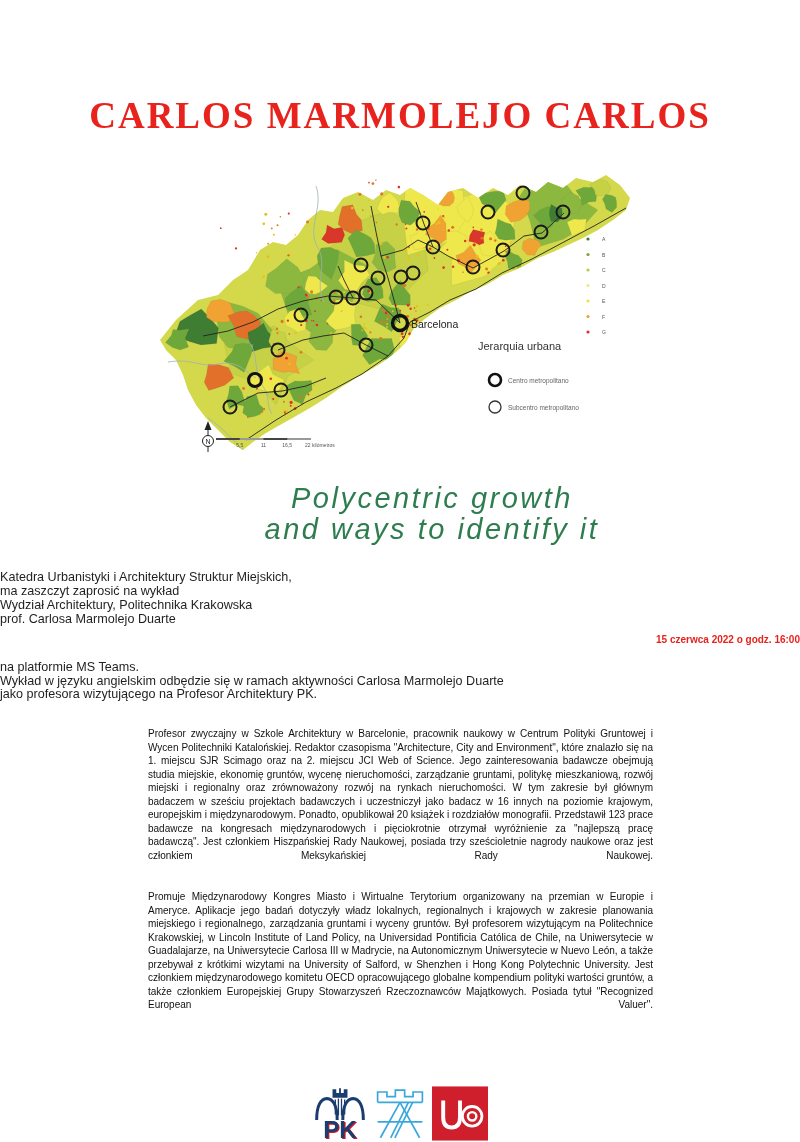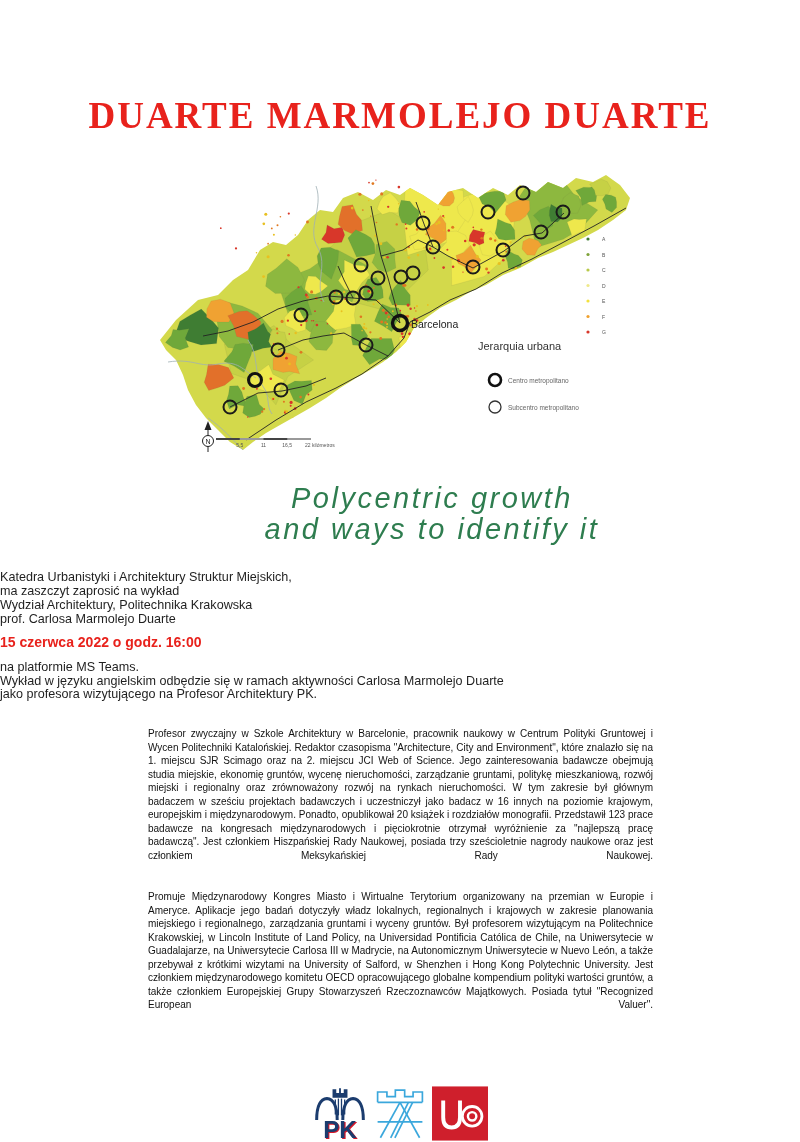--- a/index.html
+++ b/index.html
@@ -7,38 +7,38 @@
        font-family:"Liberation Sans",sans-serif;color:#1a1a1a;overflow:hidden;}
   .abs{position:absolute;}
   #title{top:94px;left:0;width:800px;text-align:center;
          font-family:"Liberation Serif",serif;font-weight:bold;
          font-size:37px;letter-spacing:2px;color:#e8221c;}
   #map-wrap{top:150px;left:148px;width:505px;height:320px;}
   #heading{top:483px;left:0;width:800px;text-align:center;font-style:italic;
            font-size:29px;line-height:31px;letter-spacing:2.5px;color:#2e7d4f;margin-left:32px;}
   #invite{top:570px;left:0;width:800px;text-align:left;
           font-size:12.6px;line-height:14px;color:#1f1f1f;}
-  #date-line{top:634px;left:0;width:672px;text-align:left;
-             font-size:14px;font-weight:bold;color:#e8221c;}
+  #date-line{top:634px;left:0;width:800px;text-align:right;
+             font-size:10px;font-weight:bold;color:#e8221c;}
   #platform{top:661px;left:0;width:800px;text-align:left;
             font-size:12.6px;line-height:13.6px;color:#1f1f1f;}
   .bio{left:148px;width:505px;font-size:10px;line-height:13.5px;
        text-align:justify;text-align-last:justify;-moz-text-align-last:justify;
        color:#111;margin:0;}
   #bio1{top:727px;}
   #bio2{top:890px;}
   #logos{top:1086px;left:0;width:800px;display:flex;justify-content:center;
          align-items:flex-start;gap:4px;}
   .logo{width:56px;height:55px;display:block;}
   svg text{font-family:"Liberation Sans",sans-serif;}
 </style>
 </head>
 <body>
 
-<div id="title" class="abs">DUARTE MARMOLEJO DUARTE</div>
+<div id="title" class="abs">CARLOS MARMOLEJO CARLOS</div>
 
 <div id="map-wrap" class="abs">
 <svg id="map-svg" width="505" height="320" viewBox="0 0 505 320">
   <defs>
     <clipPath id="land-clip">
       <path id="land-shape" d="M12,190 L28,170 L50,150 L70,145 L85,130 L100,120 L112,100 L125,92 L138,95 L150,85 L160,70 L172,60 L185,62 L195,48 L210,42 L225,50 L238,40 L252,45 L262,38 L275,45 L290,55 L300,42 L315,38 L330,48 L345,38 L360,45 L372,35 L388,42 L400,32 L415,38 L428,28 L445,32 L458,25 L472,35 L482,48 L478,60 L465,70 L450,80 L435,88 L420,95 L405,102 L390,108 L372,118 L355,125 L338,135 L322,142 L308,150 L292,158 L278,168 L266,178 L258,192 L248,202 L235,212 L222,220 L208,228 L192,238 L178,248 L162,258 L148,266 L132,275 L118,283 L105,292 L95,300 L82,292 L70,280 L58,268 L48,255 L40,240 L35,225 L28,210 L18,200 Z"></path>
     </clipPath>
   </defs>
 
   <use href="#land-shape" fill="#d3d94b"></use>

